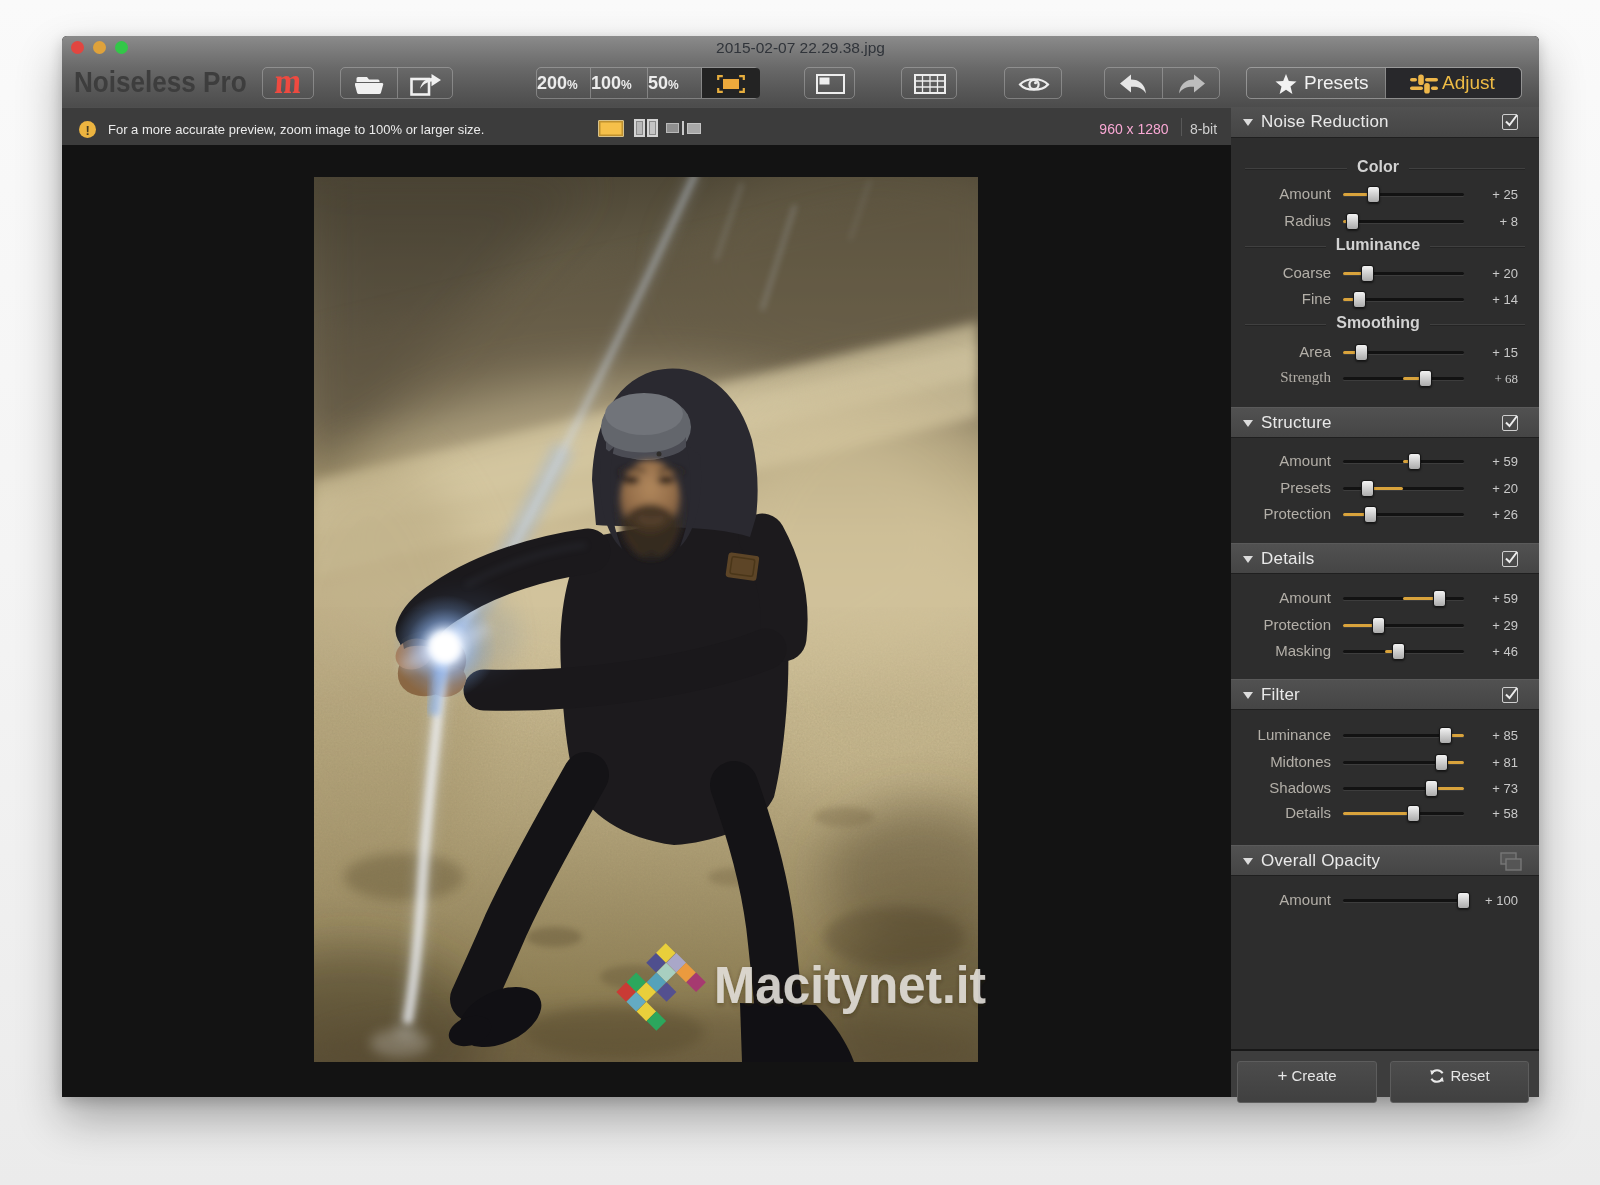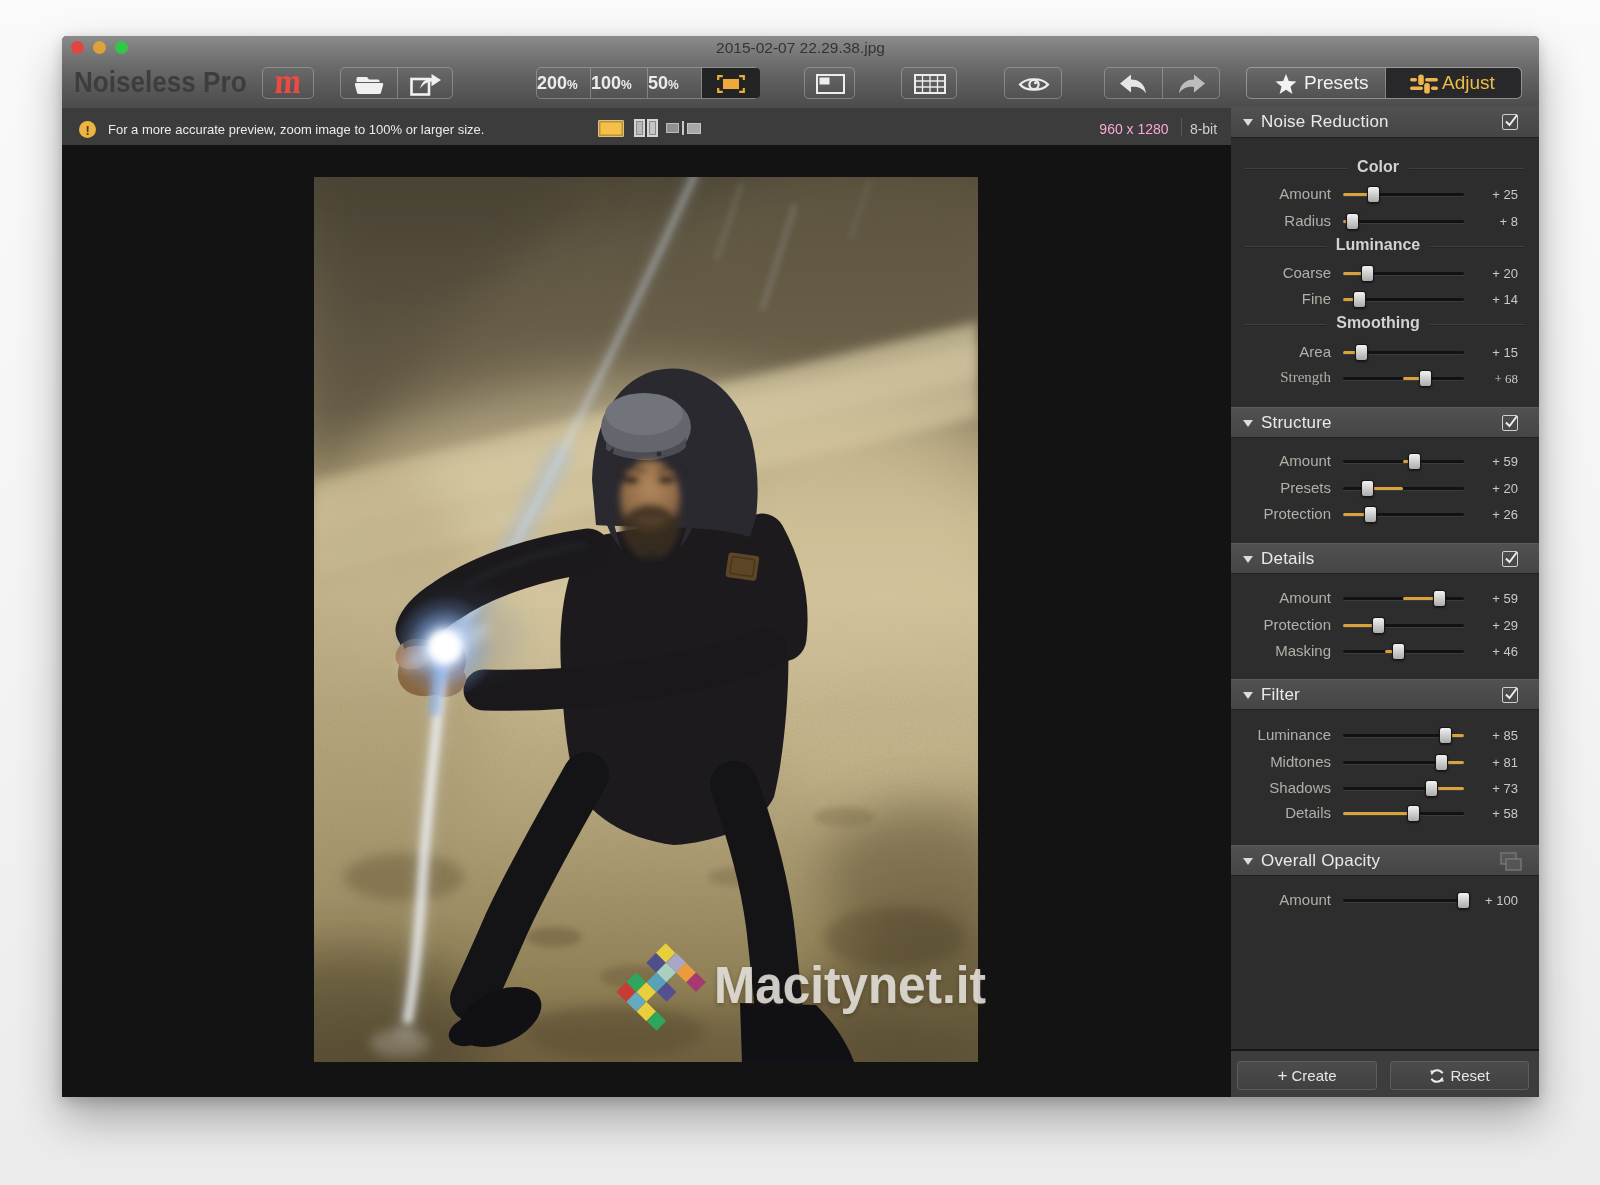--- a/index.html
+++ b/index.html
@@ -25,21 +25,21 @@
   .srow { position:absolute; left:0; width:100%; height:24px; }
   .lbl { position:absolute; right:208px; top:0; font-size:15px; color:#b3afa8; white-space:nowrap; }
   .val { position:absolute; right:21px; top:2px; font-size:13px; color:#c9c9c9; }
   .track { position:absolute; left:112px; top:8px; width:121px; height:3px; background:#121212; border-radius:2px; box-shadow:0 1px 0 rgba(255,255,255,0.08); }
   .org { position:absolute; top:0; height:3px; background:#d9a33c; border-radius:2px; }
   .th { position:absolute; top:-7px; width:13px; height:17px; border-radius:3px; background:linear-gradient(180deg,#f2f2f2,#ababab); border:1px solid #161616; box-shadow:0 1px 2px rgba(0,0,0,0.5); }
   .sect { position:absolute; left:-7px; width:100%; height:20px; text-align:center; }
   .sect span { position:relative; display:inline-block; font-size:16px; font-weight:bold; color:#d2d2d2; padding:0 10px; background:#2d2d2d; }
   .sect:before { content:""; position:absolute; left:21px; right:7px; top:10px; border-top:1px solid #404040; border-bottom:1px solid #242424; }
   .botbar { position:absolute; left:0; top:942px; width:100%; height:48px; background:#3d3d3d; border-top:2px solid #181818; }
-  .bbtn { position:absolute; top:10px; height:29px; background:linear-gradient(180deg,#4c4c4c,#404040); border:1px solid #5d5d5d; border-radius:3px; color:#e6e6e6; font-size:15px; text-align:center; line-height:27px; }
+  .bbtn { position:absolute; top:10px; height:42px; background:linear-gradient(180deg,#4c4c4c,#404040); border:1px solid #5d5d5d; border-radius:3px; color:#e6e6e6; font-size:15px; text-align:center; line-height:27px; }
 </style>
 </head>
 <body>
 <div class="win">
   <div class="chrome">
     <div class="tl" style="left:9px;background:#e14640;"></div>
     <div class="tl" style="left:31px;background:#dfa23b;"></div>
     <div class="tl" style="left:53px;background:#33c748;"></div>
     <div class="title">2015-02-07 22.29.38.jpg</div>
     <div class="appname">Noiseless Pro</div>

